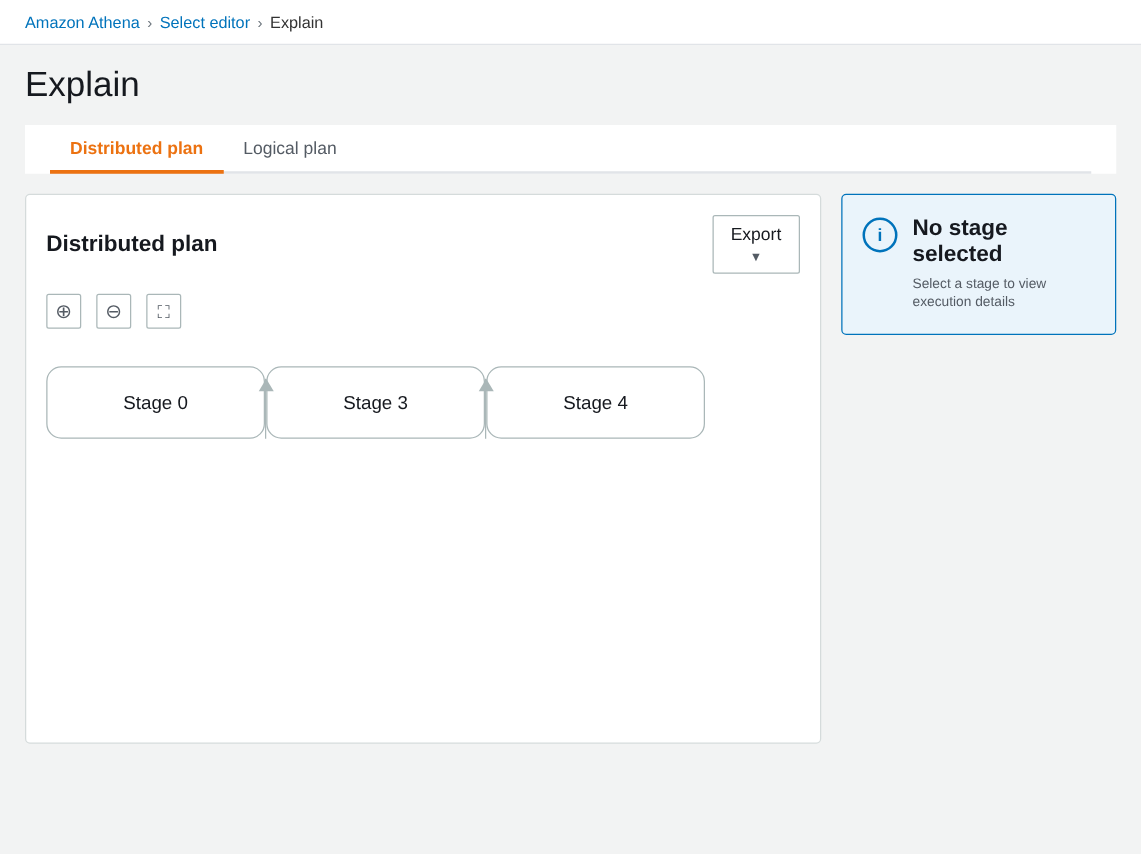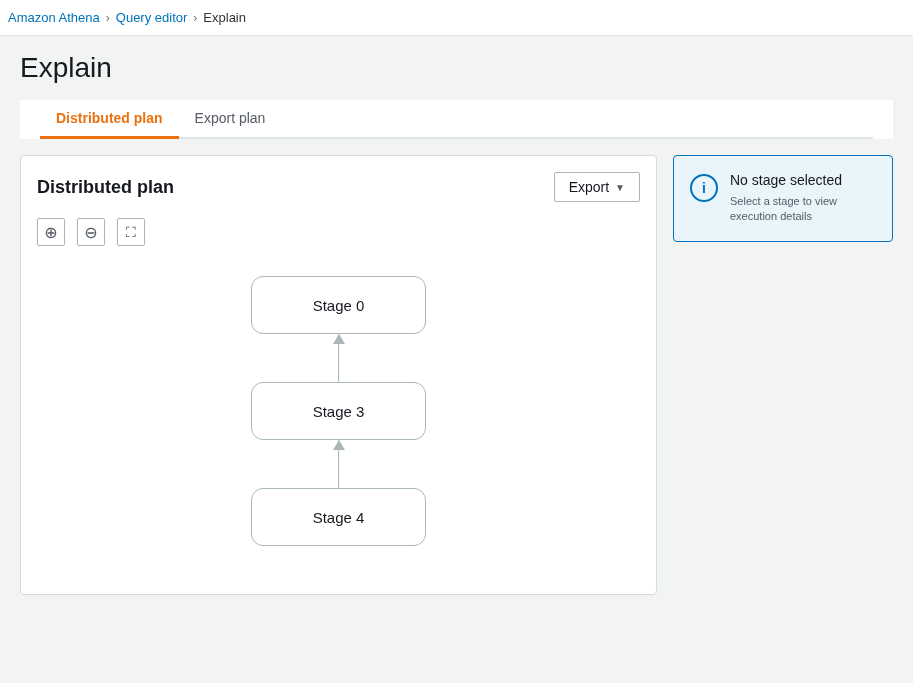--- a/index.html
+++ b/index.html
@@ -7,21 +7,21 @@
       font-family: -apple-system, BlinkMacSystemFont, 'Segoe UI', Arial, sans-serif;
       background: #f2f3f3;
       width: 913px;
       min-height: 683px;
     }
 
     
     .breadcrumb {
       display: flex;
       align-items: center;
-      padding: 10px 8px;
+      padding: 10px 20px;
       background: #fff;
       border-bottom: 1px solid #e1e4e8;
       font-size: 13px;
     }
     .breadcrumb-link {
       color: #0073bb;
       cursor: pointer;
       text-decoration: none;
     }
     .breadcrumb-sep {
@@ -103,20 +103,21 @@
       display: flex;
       align-items: center;
       gap: 6px;
       padding: 6px 14px;
       border: 1px solid #aab7b8;
       border-radius: 2px;
       background: #fff;
       cursor: pointer;
       font-size: 14px;
       color: #16191f;
+      flex-direction: column;
     }
     .export-btn .chevron {
       font-size: 10px;
       color: #545b64;
     }
 
     
     .zoom-controls {
       display: flex;
       align-items: center;
@@ -133,22 +134,21 @@
       border: 1px solid #aab7b8;
       border-radius: 2px;
       background: #fff;
       color: #545b64;
       font-size: 16px;
     }
 
     
     .stage-diagram {
       display: flex;
-      flex-direction: column;
-      align-items: center;
+      align-items: flex-end;
       gap: 0;
       padding-top: 10px;
     }
 
     .stage-box {
       width: 175px;
       height: 58px;
       border: 1.5px solid #aab7b8;
       border-radius: 12px;
       display: flex;
@@ -205,54 +205,54 @@
       font-size: 14px;
       font-weight: 700;
       flex-shrink: 0;
       margin-top: 2px;
     }
 
     .info-text-block {
       flex: 1;
     }
     .info-title {
-      font-size: 14px;
-      font-weight: 400;
+      font-size: 18px;
+      font-weight: 700;
       color: #16191f;
       margin-bottom: 6px;
     }
     .info-desc {
       font-size: 11px;
       color: #545b64;
       line-height: 1.4;
     }
 
     .tabs-wrapper {
       background: #fff;
       padding: 0 20px;
     }
   </style>
 </head>
 <body>
 
 <div class="breadcrumb">
   <a class="breadcrumb-link" href="#">Amazon Athena</a>
   <span class="breadcrumb-sep">›</span>
-  <a class="breadcrumb-link" href="#">Query editor</a>
+  <a class="breadcrumb-link" href="#">Select editor</a>
   <span class="breadcrumb-sep">›</span>
   <span class="breadcrumb-current">Explain</span>
 </div>
 
 <div class="page">
   <h1 class="page-title">Explain</h1>
 
   <div class="tabs-wrapper">
     <div class="tabs">
       <div class="tab active">Distributed plan</div>
-      <div class="tab">Export plan</div>
+      <div class="tab">Logical plan</div>
     </div>
   </div>
 
   <div class="main-content">
 
     <div class="plan-panel">
       <div class="plan-panel-header">
         <span class="plan-panel-title">Distributed plan</span>
         <button class="export-btn">
           <span>Export</span>

